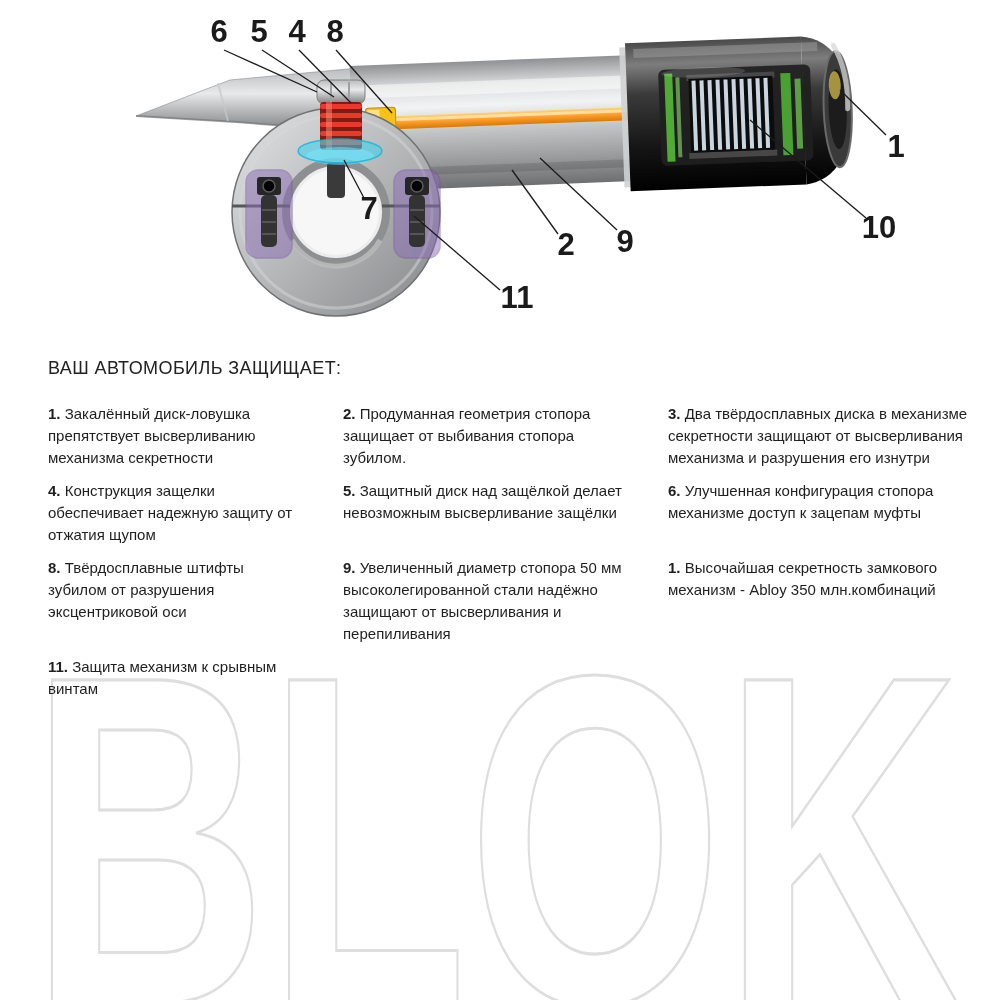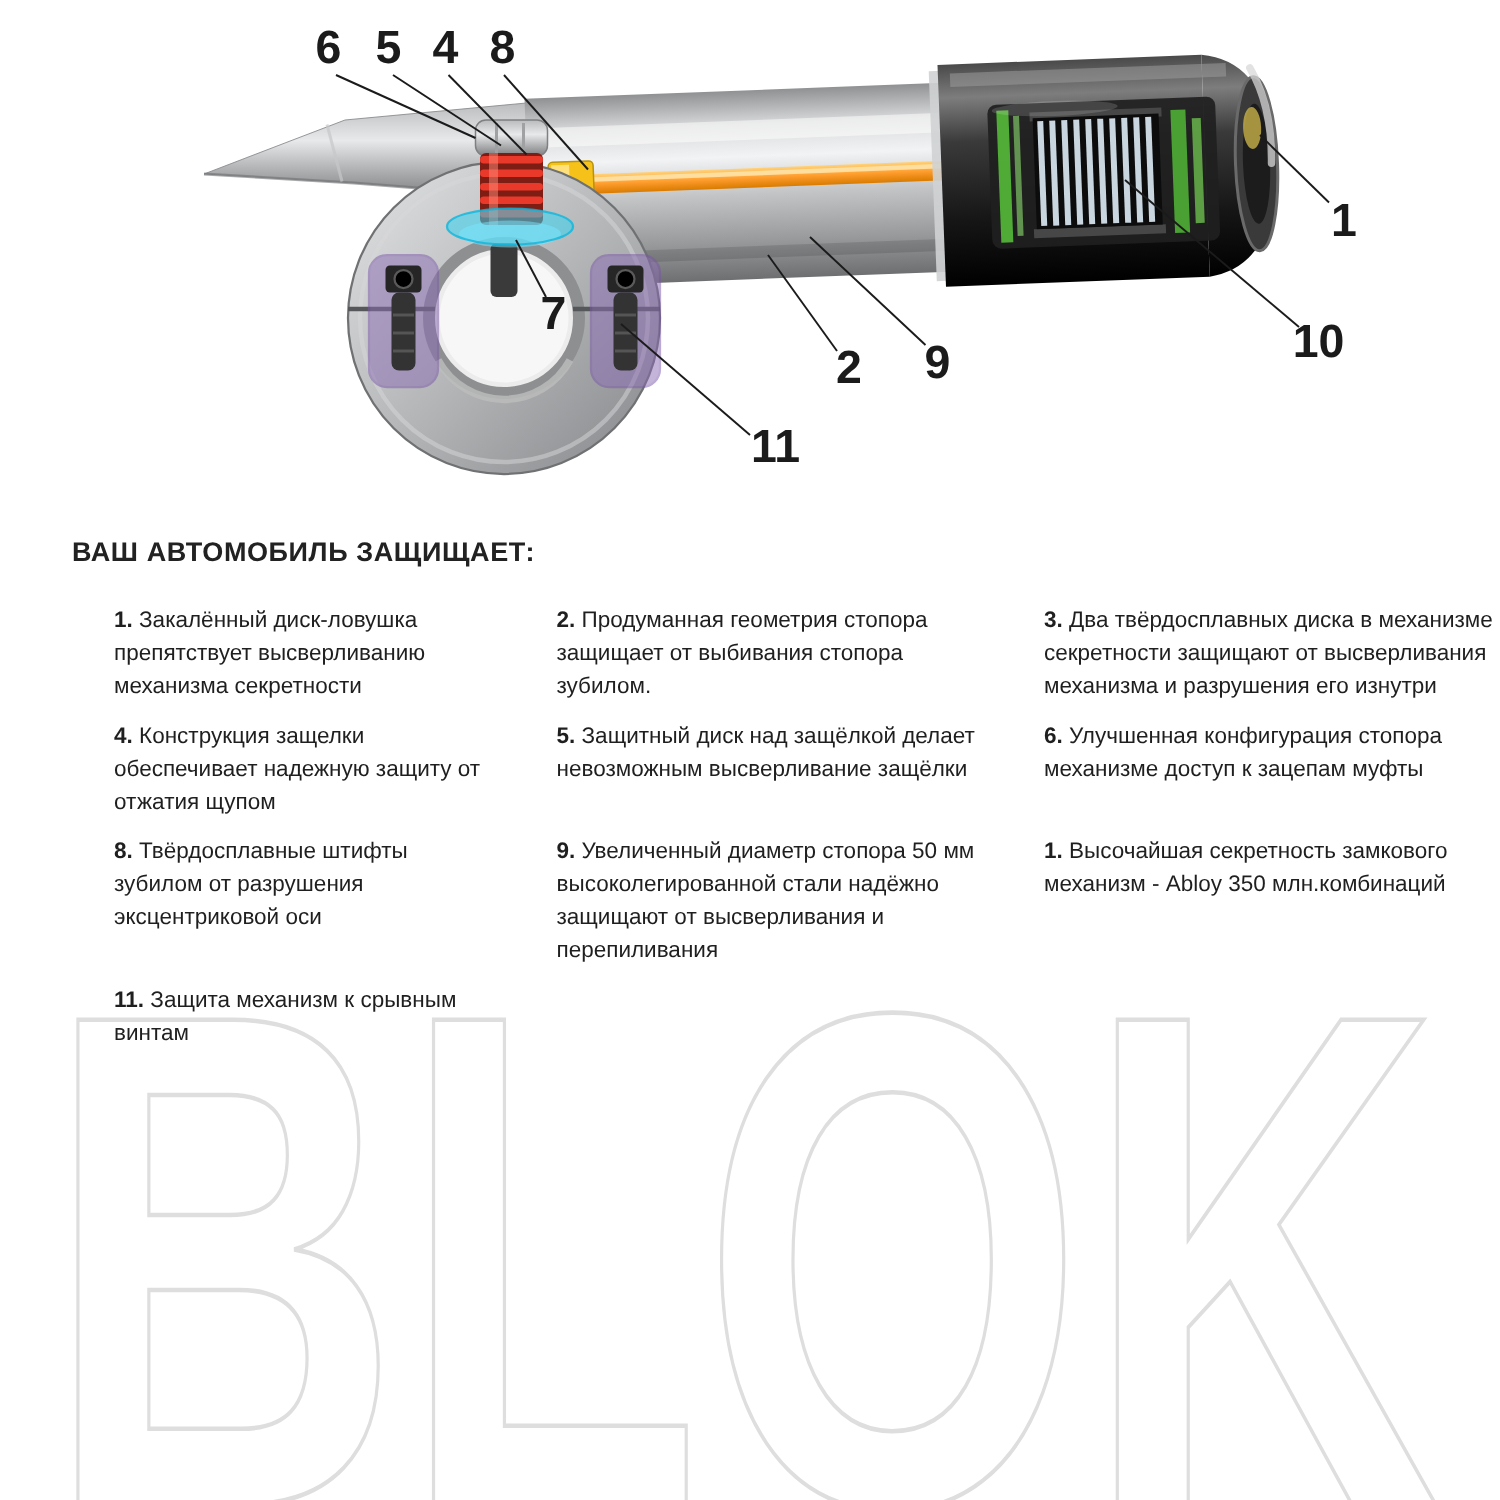--- a/index.html
+++ b/index.html
@@ -10,27 +10,27 @@
   }
   .device { position:absolute; top:0; left:0; z-index:2; }
   .device text.callout-num {
     font-family:"Liberation Sans", sans-serif;
     font-size:31px; font-weight:700; fill:#1b1b1b; text-anchor:middle;
   }
   .callout-line { stroke:#1b1b1b; stroke-width:1.3; fill:none; }
   .watermark-svg { position:absolute; top:648px; left:0; z-index:0; }
   .content { position:absolute; top:358px; left:48px; width:925px; z-index:1; }
   .section-title {
-    font-size:18px; font-weight:700; letter-spacing:.4px;
+    font-size:18px; font-weight:400; letter-spacing:.4px;
     color:#222; margin-bottom:24px;
   }
   .features {
     display:grid;
     grid-template-columns:252px 282px 300px;
-    column-gap:43px; row-gap:11px;margin-left:28px;
+    column-gap:43px; row-gap:11px;
   }
   .feature { font-size:15px; line-height:22px; color:#1f1f1f; }
   .fnum { font-weight:700; }
 </style>
 </head>
 <body>
 
 <svg class="watermark-svg" width="1000" height="352" viewBox="0 0 1000 352">
   <text x="30" y="257" transform="scale(1,1.38)" textLength="930" lengthAdjust="spacingAndGlyphs" font-family="Liberation Sans, sans-serif" font-size="340" font-weight="700" fill="#ffffff" stroke="#dedede" stroke-width="2.2">BLOK</text>
 </svg>

